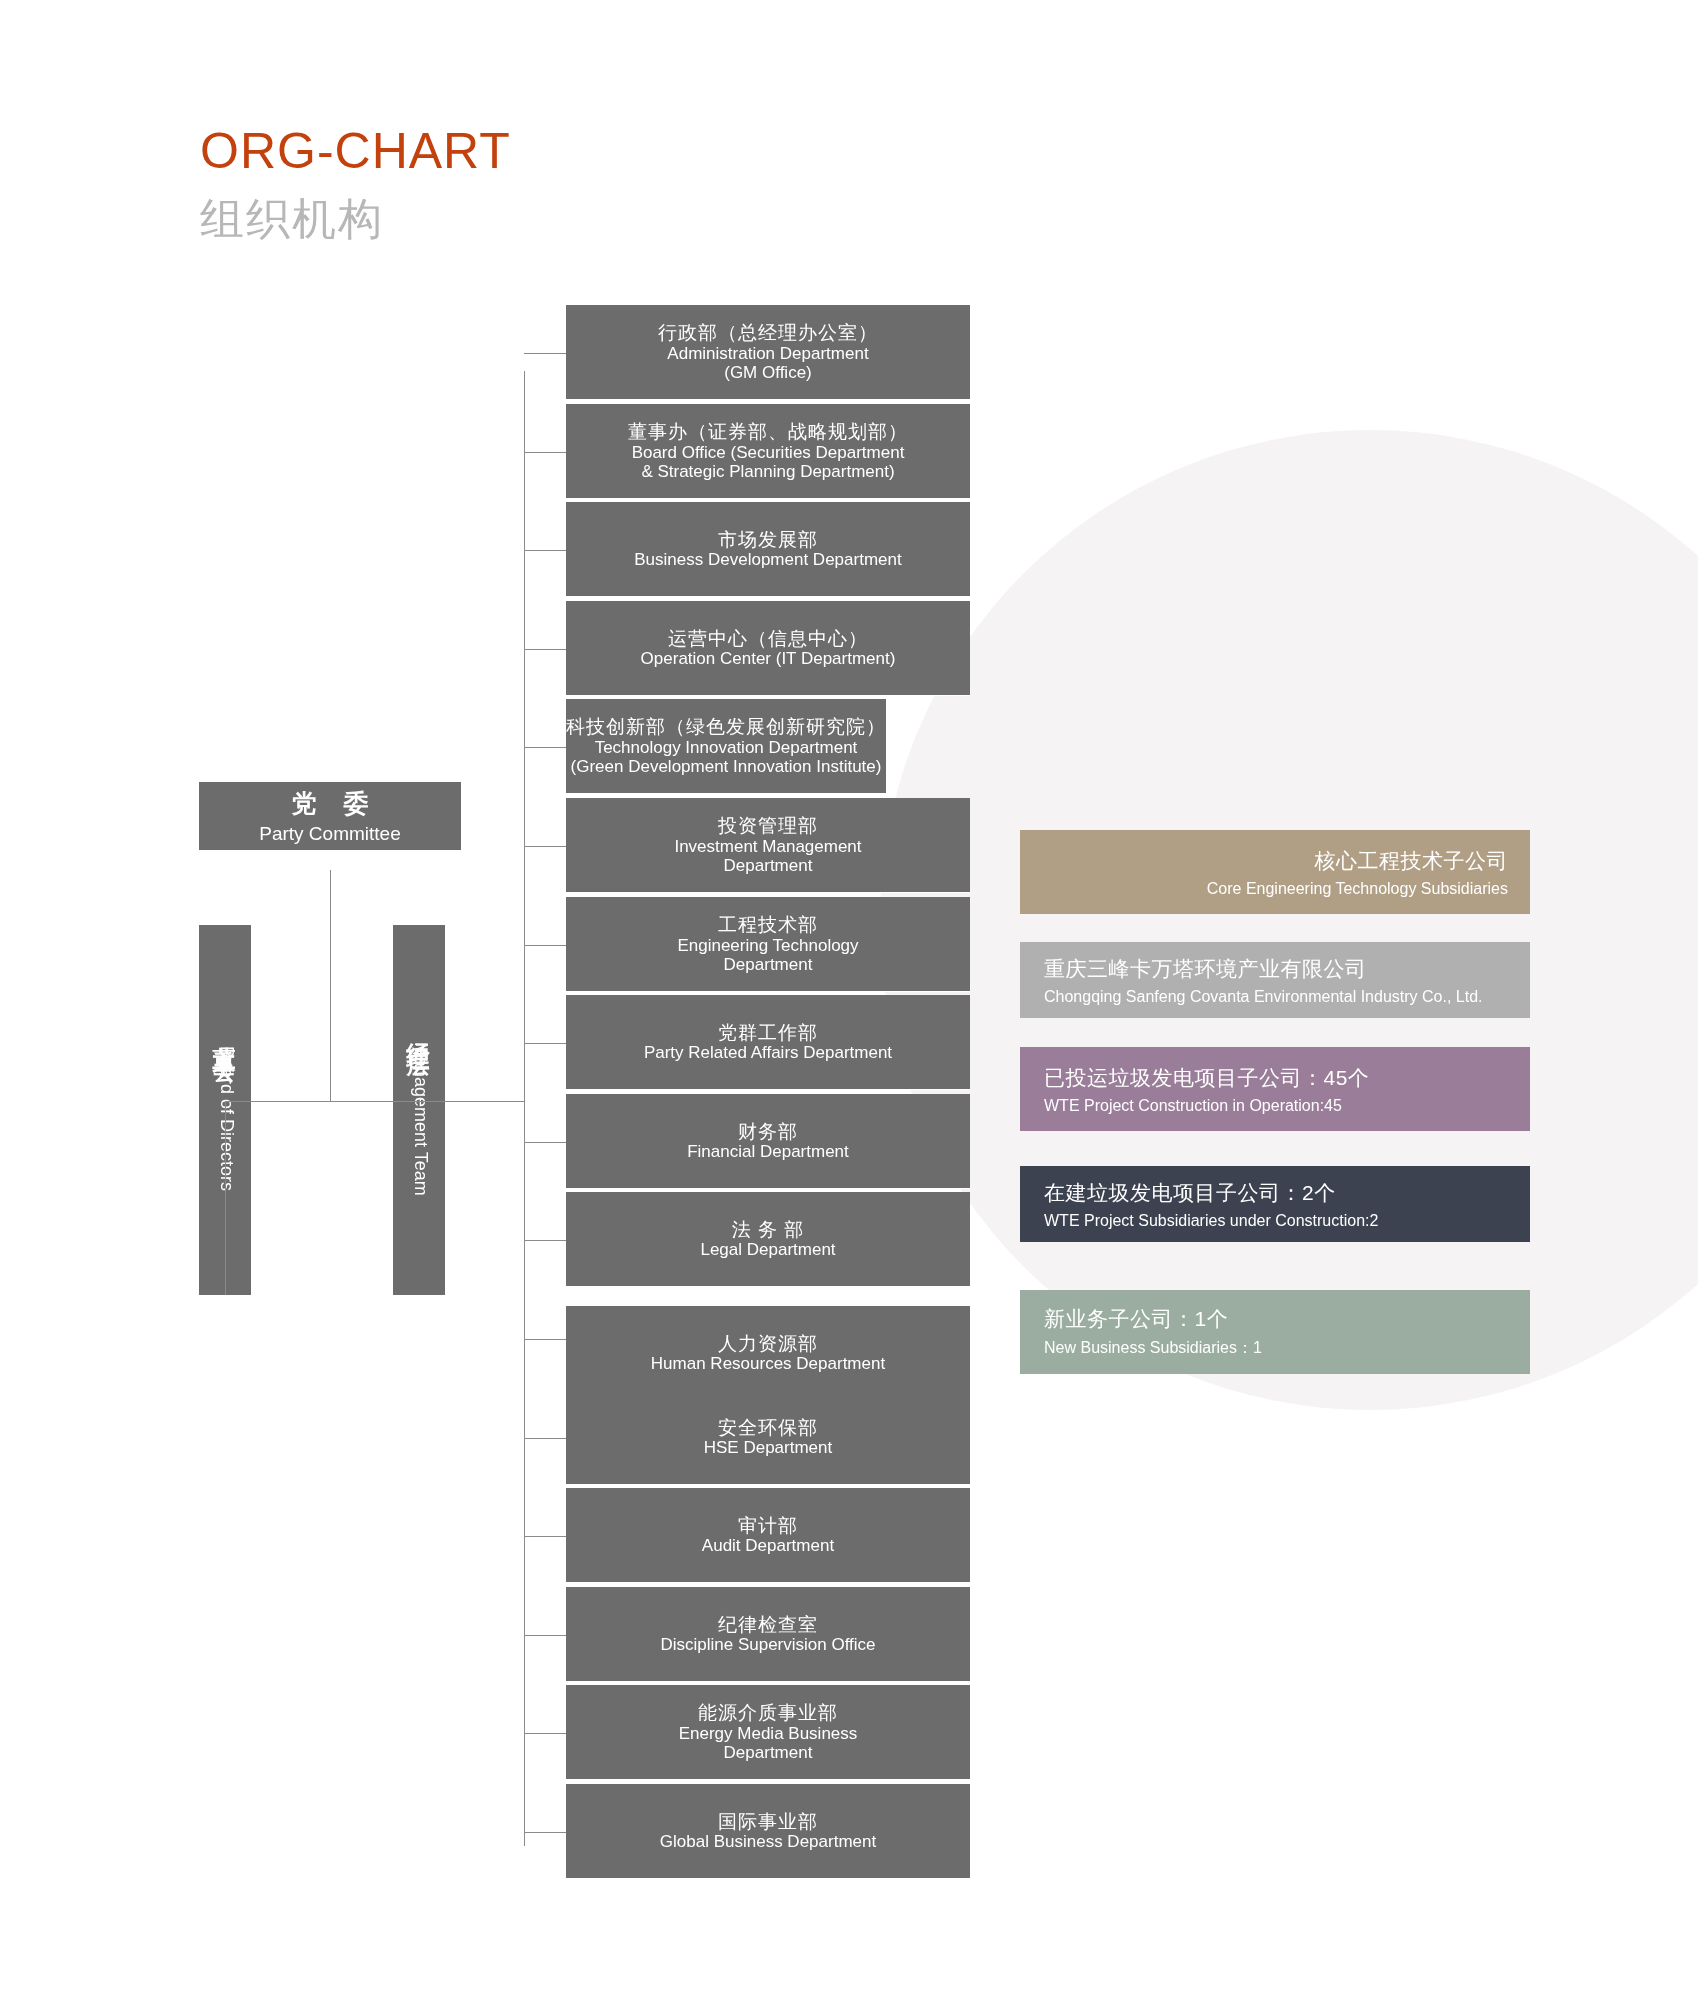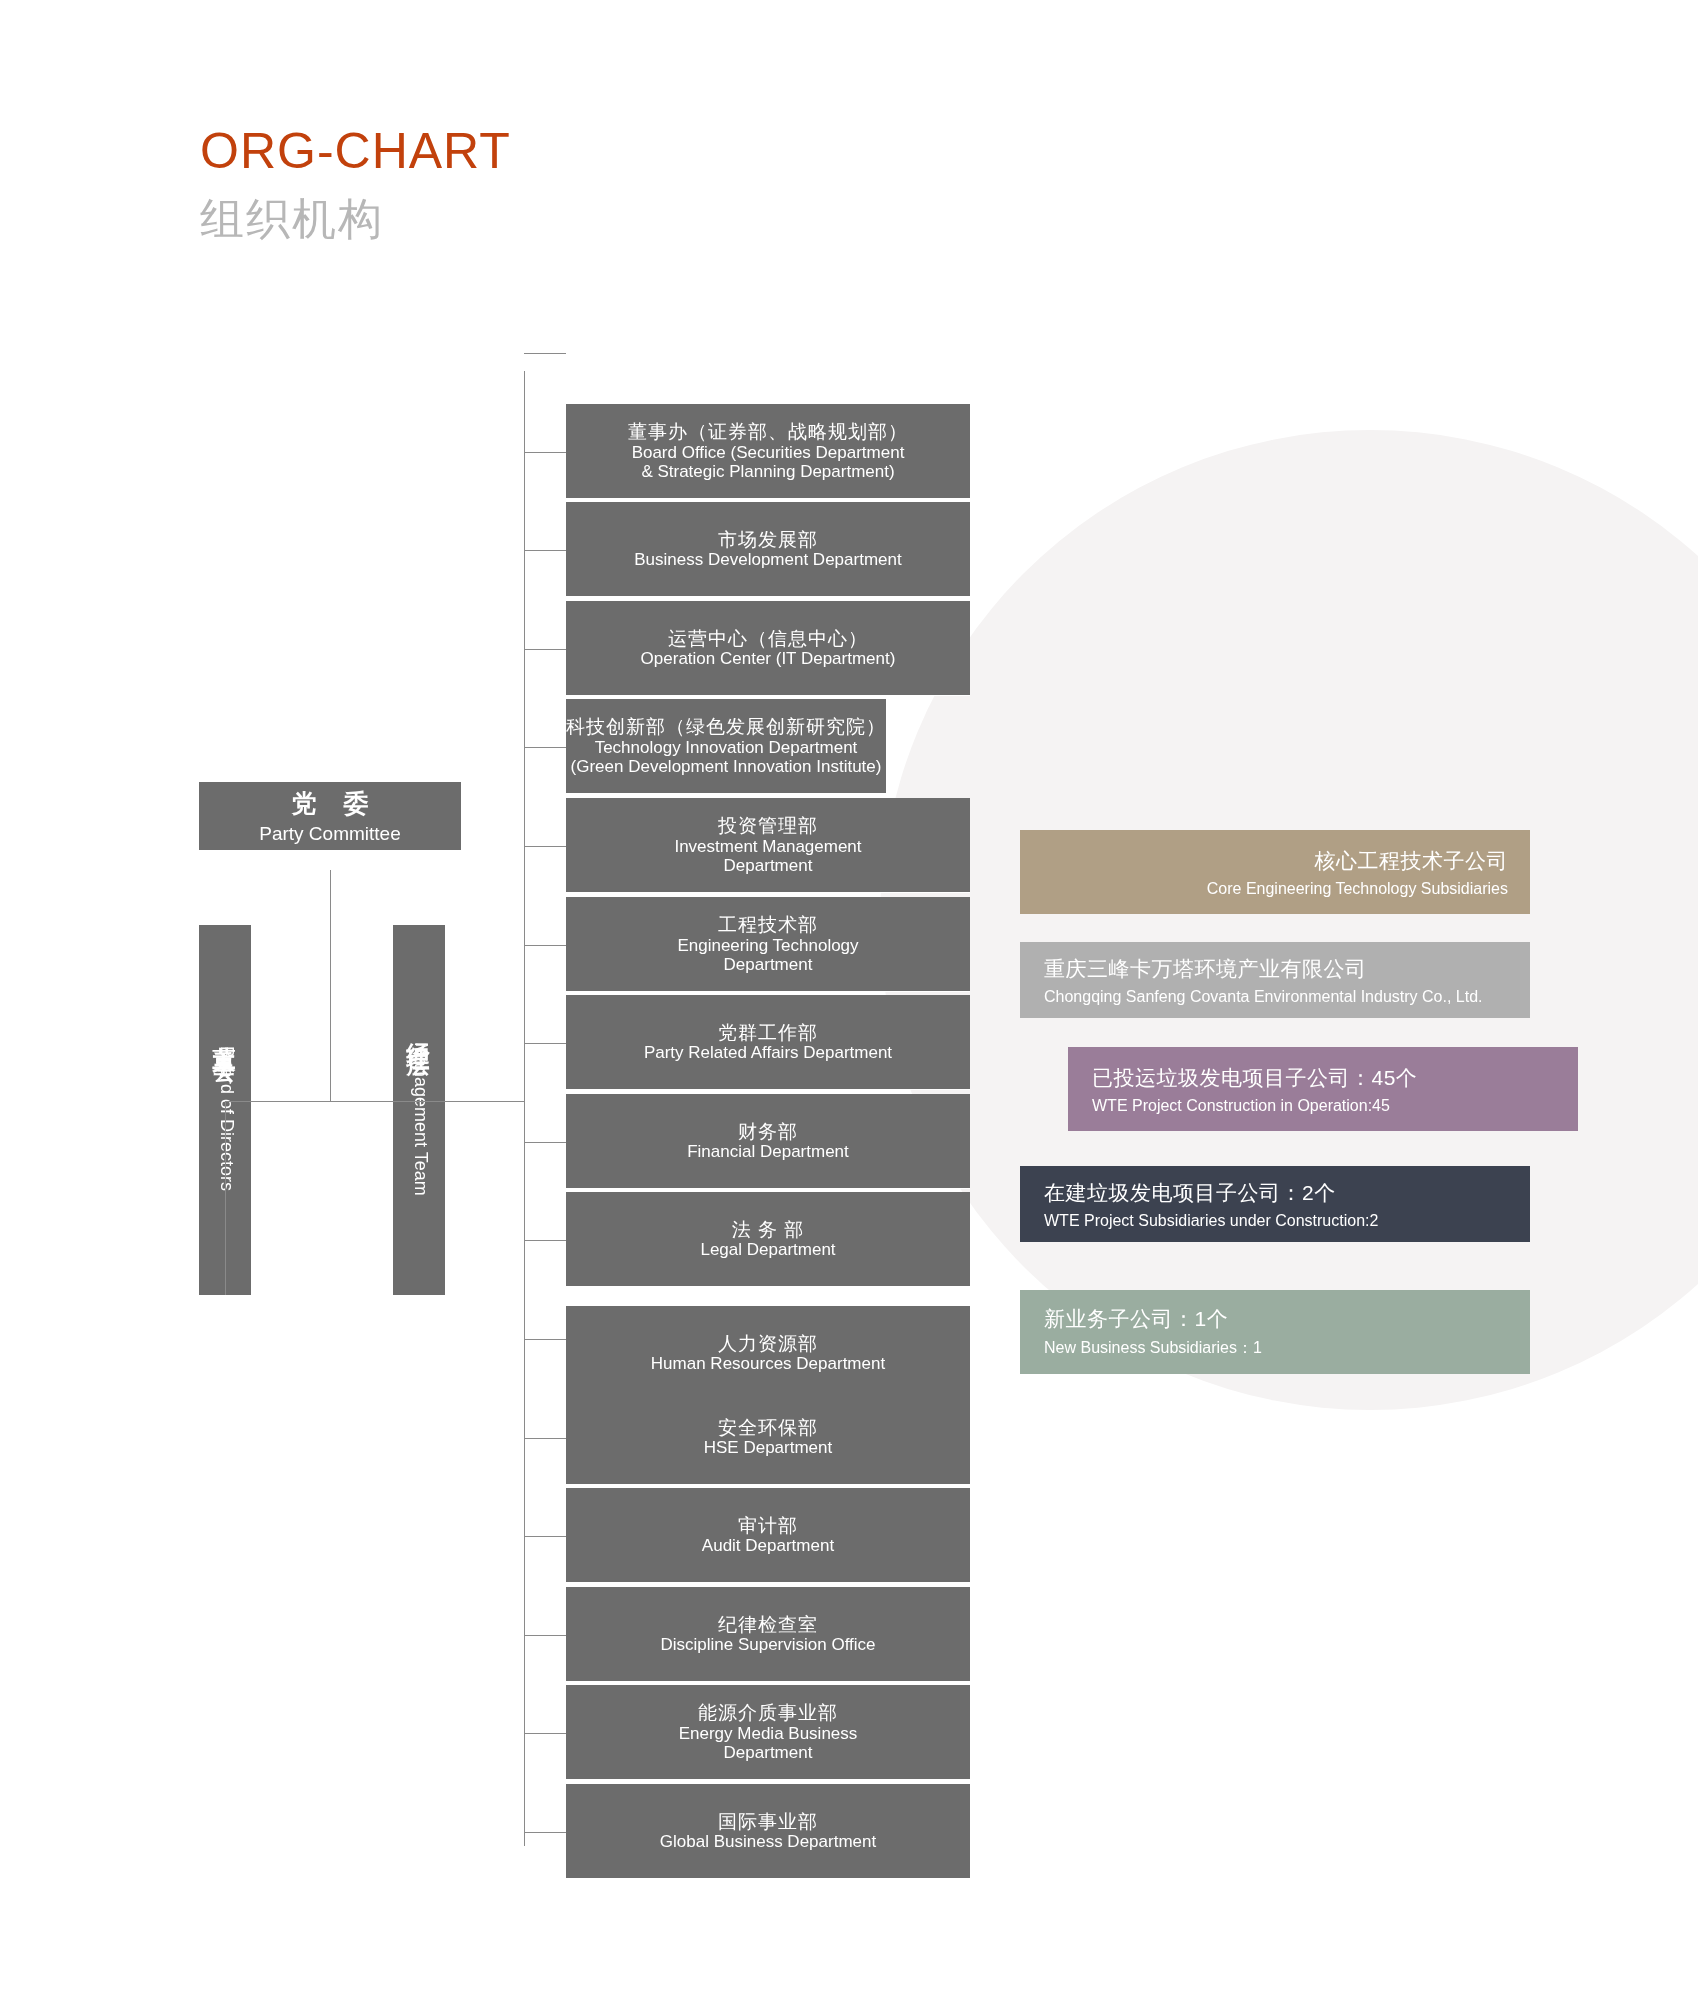--- a/index.html
+++ b/index.html
@@ -196,20 +196,25 @@
 
   <div class="line h" style="left:225px; top:1101px; width:300px;"></div>
 
   <div class="line v" style="left:225px; top:1101px; height:194px;"></div>
 
   <div class="line h" style="left:445px; top:1101px; width:80px;"></div>
 
   <div class="line v" style="left:524px; top:371px; height:1475px;"></div>
 
 <div class="line h" style="left: 524px; top: 353px; width: 42px;"></div>
+    <div class="box" style="left: 566px; top: 305px; width: 404px; height: 95px;">
+      <div class="cn">行政部（总经理办公室）</div>
+      <div class="en">Administration Department
+(GM Office)</div>
+    </div>
     <div class="line h" style="left: 524px; top: 452px; width: 42px;"></div>
     <div class="box" style="left: 566px; top: 404px; width: 404px; height: 95px;">
       <div class="cn">董事办（证券部、战略规划部）</div>
       <div class="en">Board Office (Securities Department
 &amp; Strategic Planning Department)</div>
     </div>
     <div class="line h" style="left: 524px; top: 550px; width: 42px;"></div>
     <div class="box" style="left: 566px; top: 502px; width: 404px; height: 95px;">
       <div class="cn">市场发展部</div>
       <div class="en">Business Development Department</div>
@@ -284,21 +289,21 @@
       <div class="en">Global Business Department</div>
     </div>
     <div class="card" style="left: 1020px; top: 830px; width: 510px; height: 84px; background: rgb(176, 159, 133); align-items: flex-end;">
       <div class="cn">核心工程技术子公司</div>
       <div class="en">Core Engineering Technology Subsidiaries</div>
     </div>
     <div class="card" style="left: 1020px; top: 942px; width: 510px; height: 76px; background: rgb(176, 176, 176);">
       <div class="cn">重庆三峰卡万塔环境产业有限公司</div>
       <div class="en">Chongqing Sanfeng Covanta Environmental Industry Co., Ltd.</div>
     </div>
-    <div class="card" style="left: 1020px; top: 1047px; width: 510px; height: 84px; background: rgb(154, 125, 153); margin-left: 48px;">
+    <div class="card" style="left: 1020px; top: 1047px; width: 510px; height: 84px; background: rgb(154, 125, 153);">
       <div class="cn">已投运垃圾发电项目子公司：45个</div>
       <div class="en">WTE Project Construction in Operation:45</div>
     </div>
     <div class="card" style="left: 1020px; top: 1166px; width: 510px; height: 76px; background: rgb(60, 66, 80);">
       <div class="cn">在建垃圾发电项目子公司：2个</div>
       <div class="en">WTE Project  Subsidiaries under Construction:2</div>
     </div>
     <div class="card" style="left: 1020px; top: 1290px; width: 510px; height: 84px; background: rgb(154, 173, 160);">
       <div class="cn">新业务子公司：1个</div>
       <div class="en">New Business Subsidiaries：1</div>

